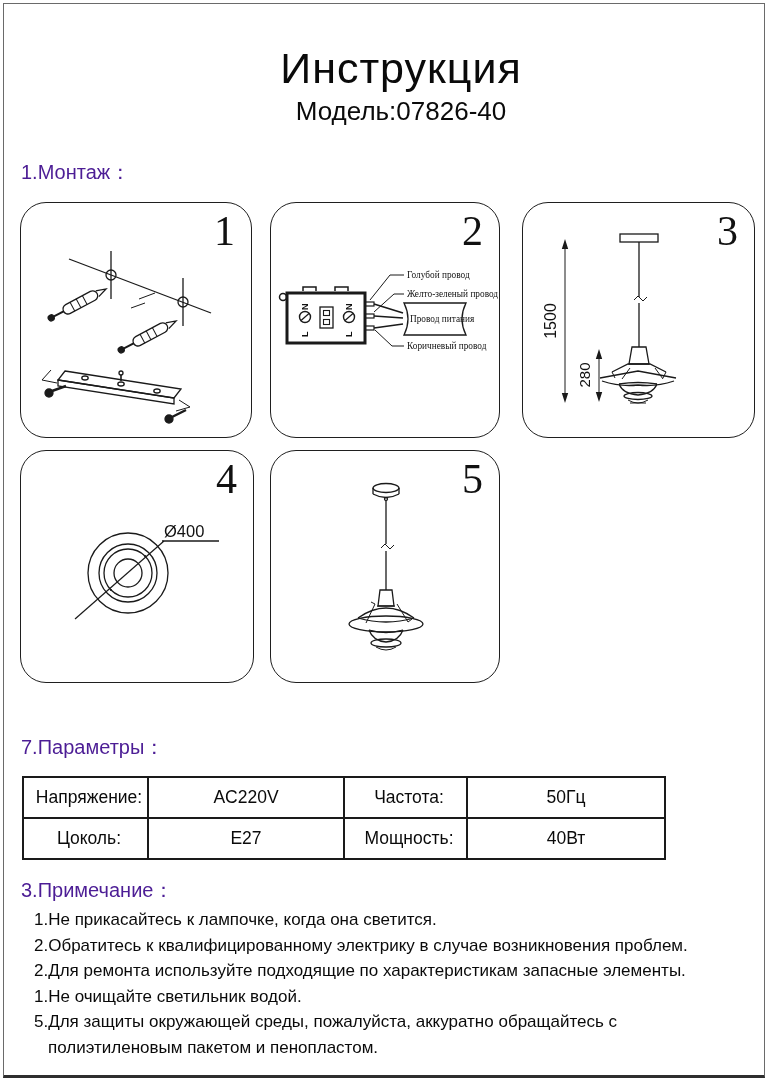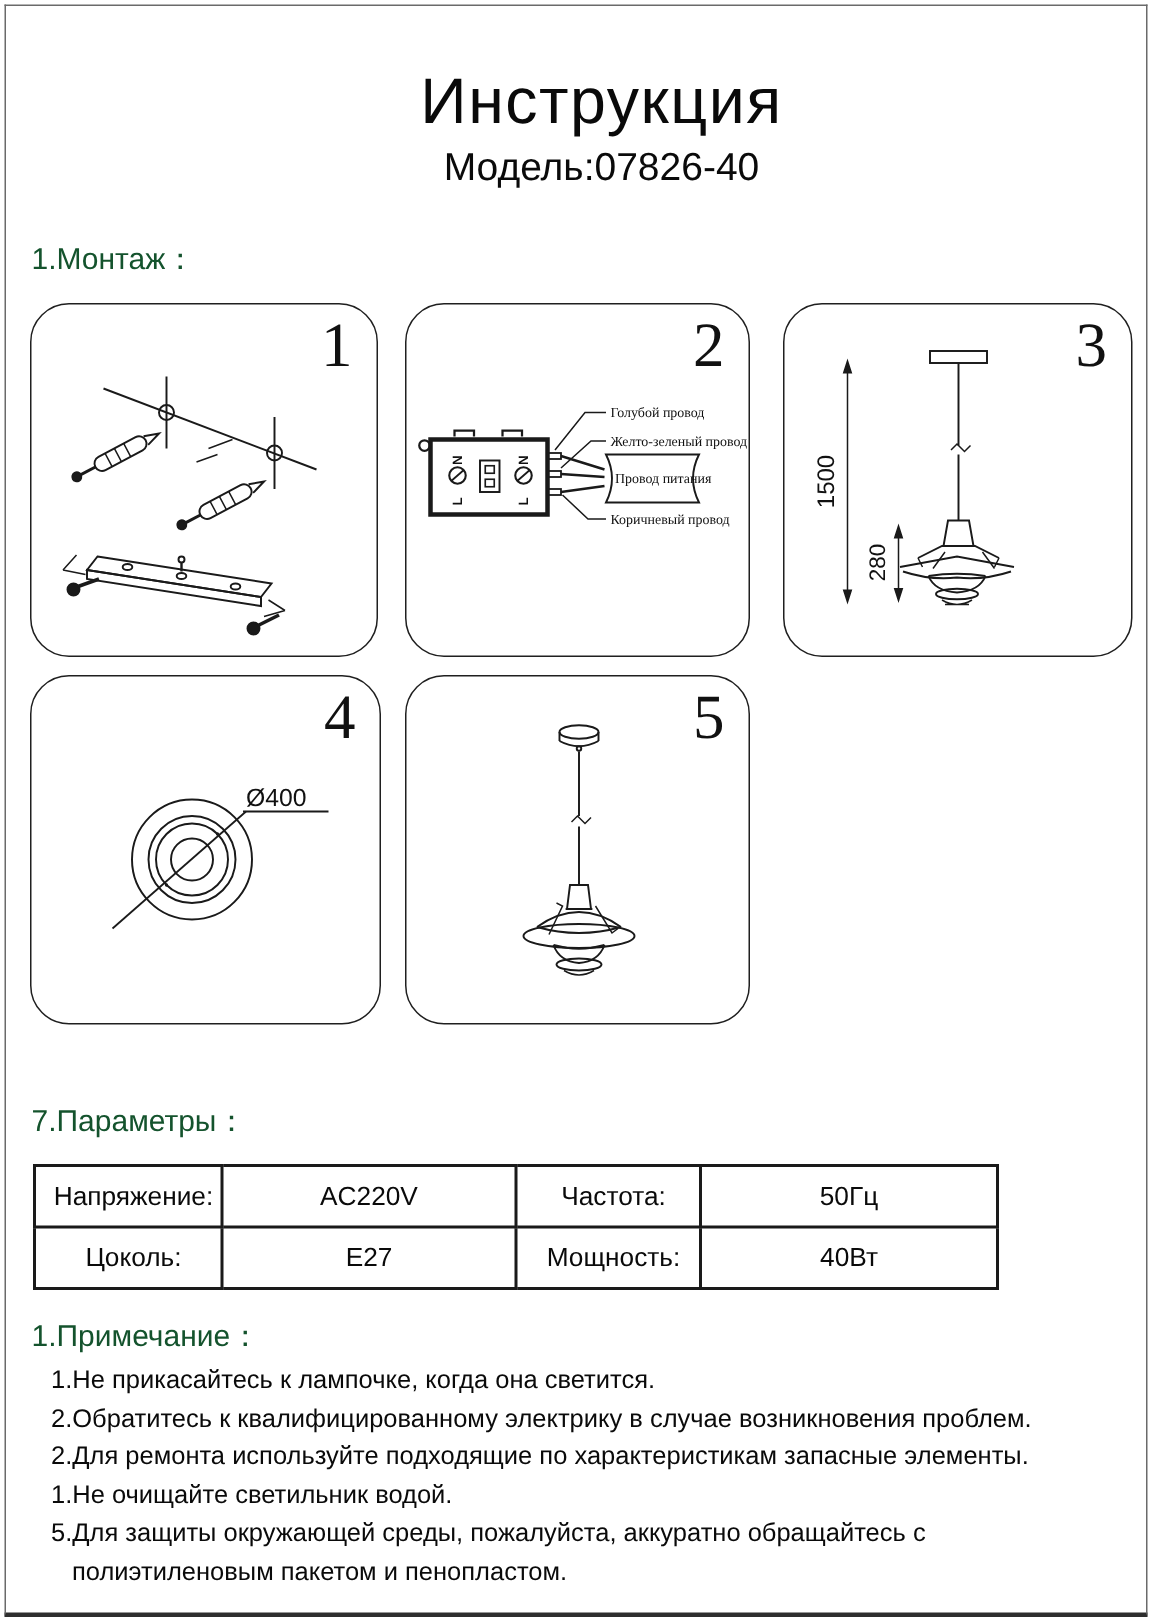--- a/index.html
+++ b/index.html
@@ -4,21 +4,21 @@
 <style>
   html,body{margin:0;padding:0;background:#fff;}
   .page{position:relative;width:768px;height:1080px;background:#fff;overflow:hidden;
         font-family:"Liberation Sans",sans-serif;color:#111;}
   .frame{position:absolute;left:3px;top:3px;width:760px;height:1071px;
          border:1px solid #6a6a6a;border-bottom:3px solid #2e2e2e;pointer-events:none;}
   .title{position:absolute;top:44px;left:0;width:768px;box-sizing:border-box;padding-left:34px;
          text-align:center;font-size:43px;letter-spacing:1px;color:#0a0a0a;}
   .model{position:absolute;top:96px;left:0;width:768px;box-sizing:border-box;padding-left:34px;
          text-align:center;font-size:26px;color:#0a0a0a;}
-  .sec{position:absolute;left:21px;font-size:20px;color:#14532d;}
+  .sec{position:absolute;left:21px;font-size:20px;color:#4c1d95;}
   .sec1{top:159px;}
   .sec2{top:734px;}
   .sec3{top:877px;}
   .panel{position:absolute;border:1.7px solid #1f1f1f;border-radius:26px;background:#fff;}
   .p1{left:20px;top:202px;width:230px;height:234px;}
   .p2{left:270px;top:202px;width:228px;height:234px;}
   .p3{left:522px;top:202px;width:231px;height:234px;}
   .p4{left:20px;top:450px;width:232px;height:231px;}
   .p5{left:270px;top:450px;width:228px;height:231px;}
   .panel svg{position:absolute;left:0;top:0;width:100%;height:100%;}
@@ -206,21 +206,21 @@
     </tr>
     <tr>
       <td class="lbl c1">Цоколь:</td>
       <td class="val c2">E27</td>
       <td class="lbl c3">Мощность:</td>
       <td class="val c4">40Вт</td>
     </tr>
   </tbody>
     </table>
 
-  <div class="sec sec3">1.Примечание：</div>
+  <div class="sec sec3">3.Примечание：</div>
 
   <div class="notes">
     <div class="note">1.Не прикасайтесь к лампочке, когда она светится.</div>
     <div class="note">2.Обратитесь к квалифицированному электрику в случае возникновения проблем.</div>
     <div class="note">2.Для ремонта используйте подходящие по характеристикам запасные элементы.</div>
     <div class="note">1.Не очищайте светильник водой.</div>
     <div class="note">5.Для защиты окружающей среды, пожалуйста, аккуратно обращайтесь с
 полиэтиленовым пакетом и пенопластом.</div>
   </div>
 </div>

